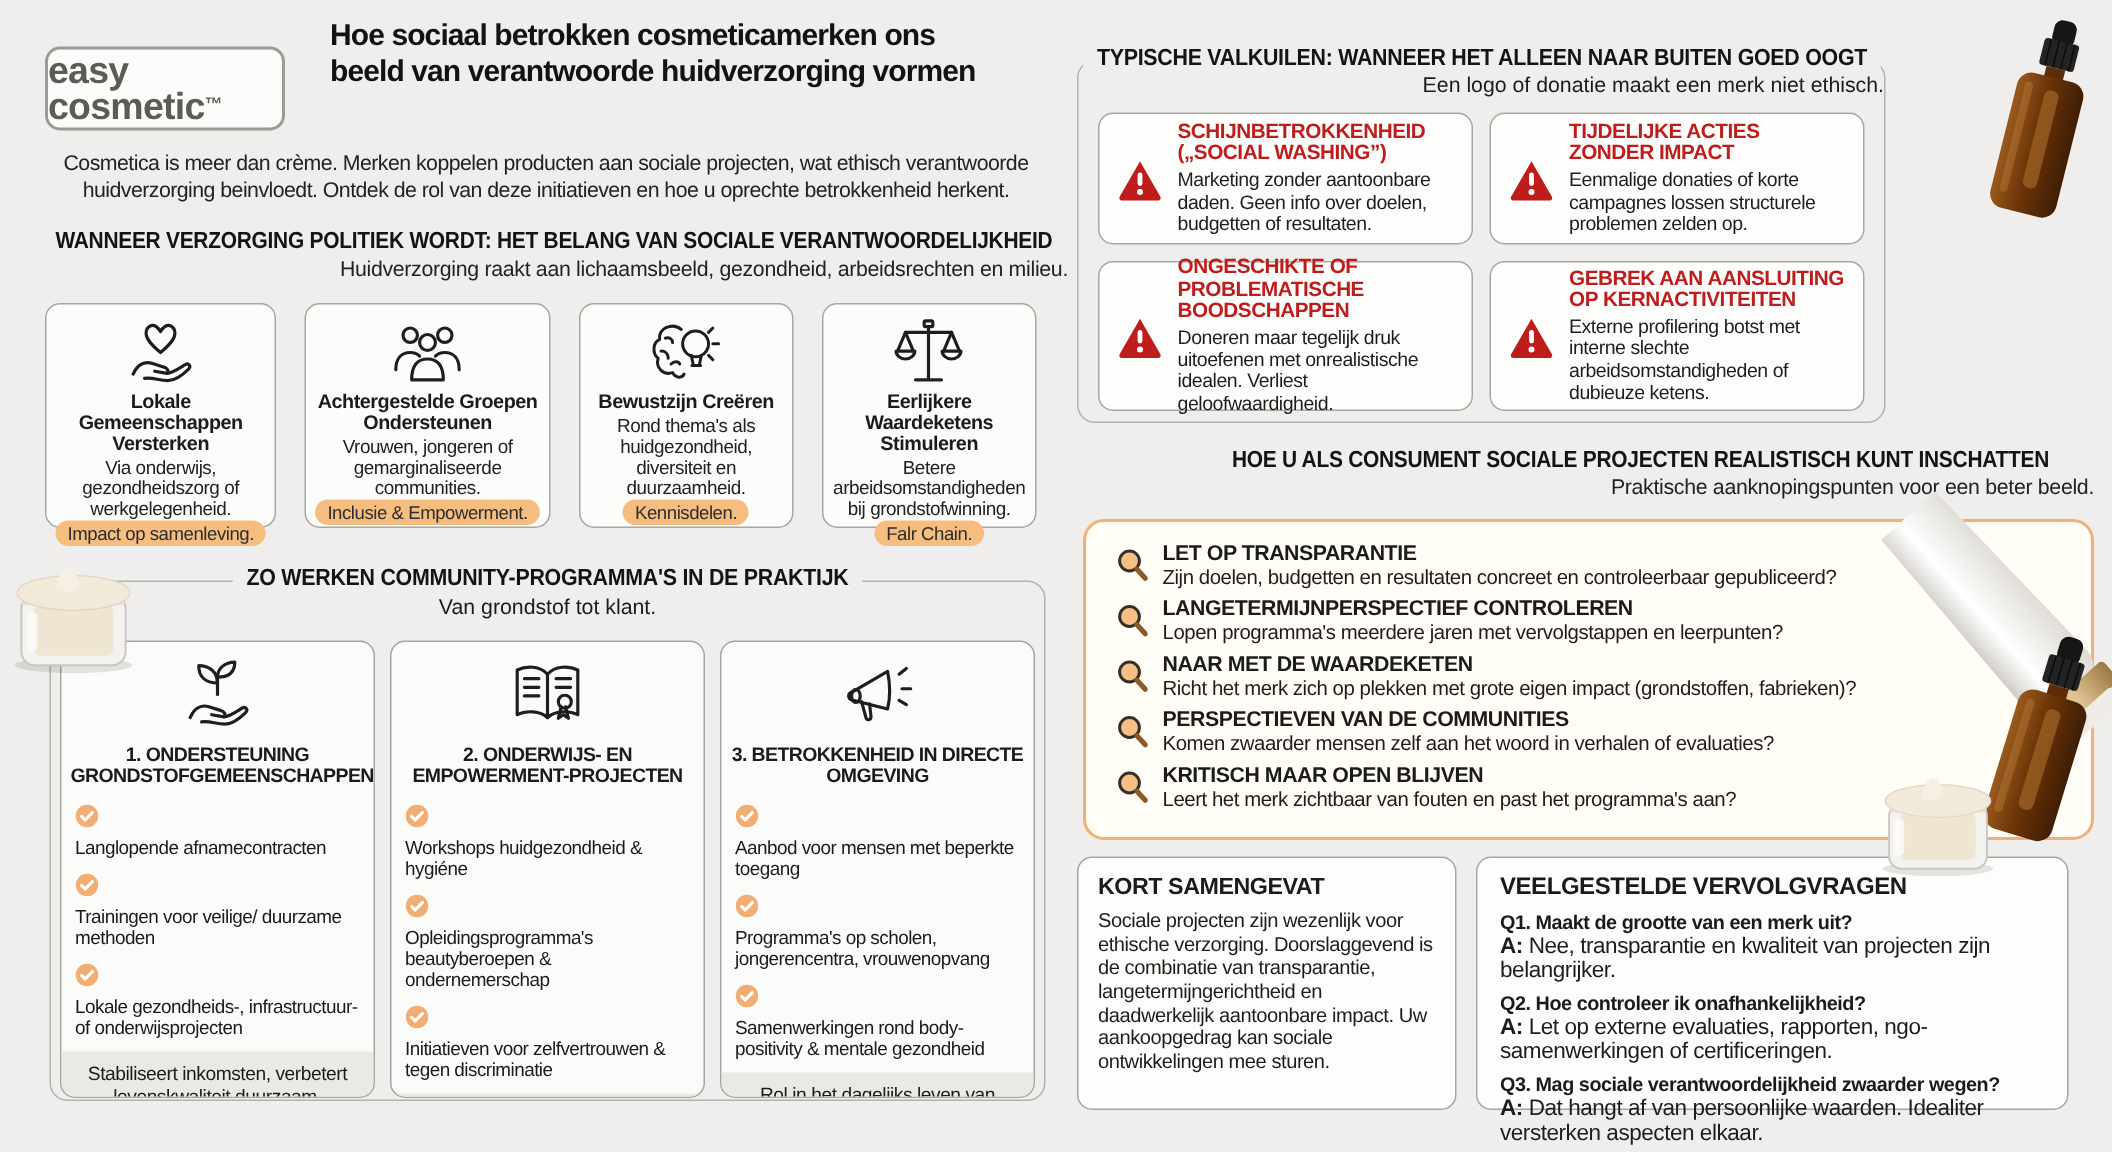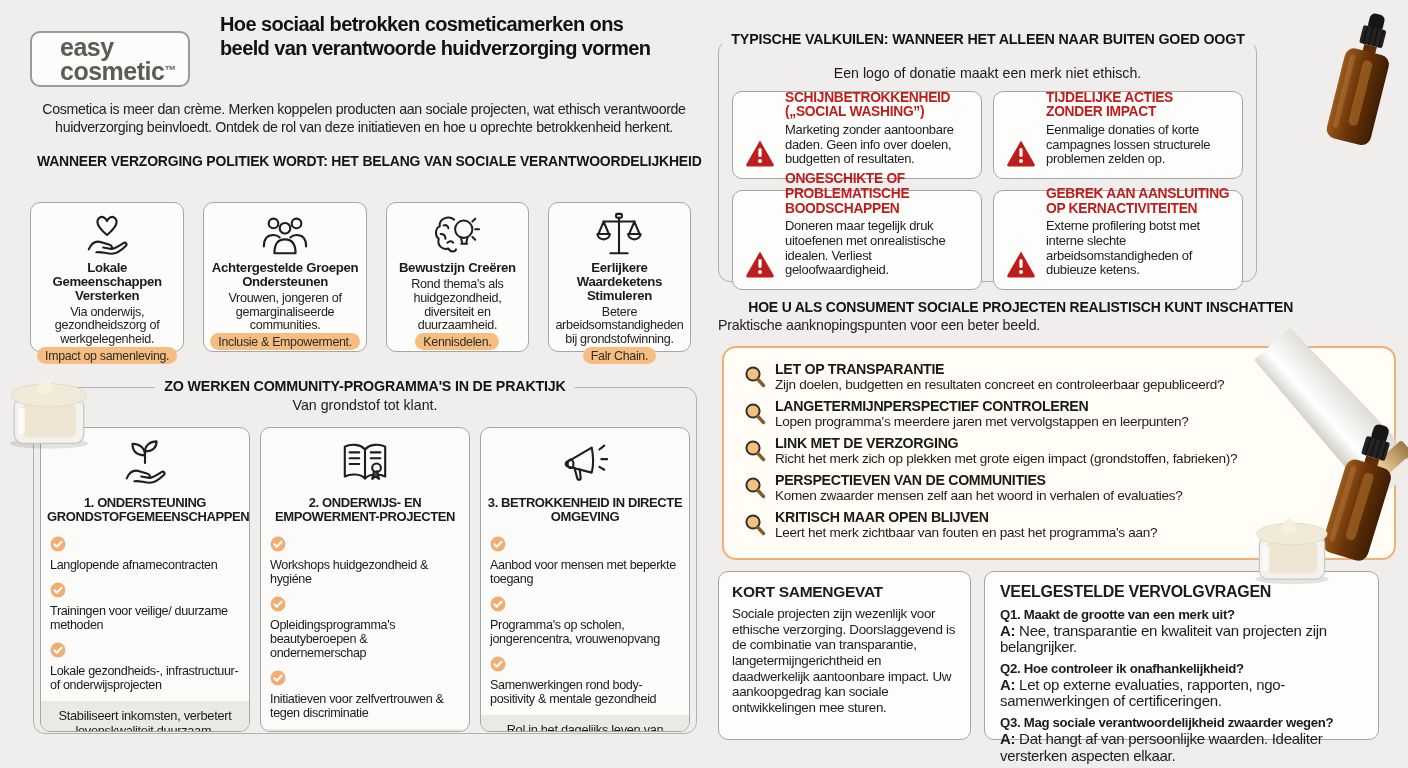--- a/index.html
+++ b/index.html
@@ -1,26 +1,26 @@
 <!DOCTYPE html>
 <html><head>
 <meta charset="utf-8">
 <style>
   html,body{margin:0;padding:0;}
   body{font-family:"Liberation Sans", sans-serif; background:#e4e3e1;}
   .page{position:relative;width:1408px;height:768px;background:#efeeec;overflow:hidden;color:#1b1b1a;}
 
   
   .abs{position:absolute;}
-  .center{text-align:left;}
+  .center{text-align:right;}
   .squeeze{display:inline-block;transform:scaleX(.9);transform-origin:center;white-space:nowrap;}
 
   
   .logo{left:30px;top:31px;width:160px;height:56px;background:#fcfcfa;border:2px solid #9a9a96;border-radius:10px;
-        display:flex;flex-direction:column;justify-content:center;padding-left:28px;box-sizing:border-box;}
+        display:flex;flex-direction:column;justify-content:center;padding-left:0;box-sizing:border-box;}
   .logo .l1,.logo .l2{font-weight:bold;font-size:25px;line-height:.98;color:#5b5b57;letter-spacing:-.5px;}
   .logo sup{font-size:12px;vertical-align:6px;letter-spacing:0;}
   .main-title{left:220px;top:12px;width:480px;font-size:20px;font-weight:bold;line-height:1.2;letter-spacing:-.6px;color:#121211;}
   .intro{left:14px;top:101px;width:700px;font-size:14.2px;line-height:1.26;letter-spacing:-.35px;text-align:center;color:#222;}
 
   
   .sec-head{font-weight:bold;font-size:15.5px;letter-spacing:-.2px;color:#141413;}
   .sec-sub{font-size:14.2px;letter-spacing:-.2px;color:#222;}
 
   
@@ -44,24 +44,24 @@
          display:flex;flex-direction:column;overflow:hidden;}
   .pcard .ic{height:62px;display:flex;align-items:flex-end;justify-content:center;padding-top:10px;}
   .pcard .t{font-weight:bold;font-size:13px;line-height:1.1;letter-spacing:-.4px;text-align:center;margin:8px 6px 10px;}
   .pcard ul{list-style:none;margin:0;padding:0 8px 0 9px;}
   .pcard li{display:flex;gap:6px;align-items:flex-start;margin-bottom:9px;font-size:12.6px;line-height:1.12;letter-spacing:-.35px;flex-direction:column;}
   .pcard li svg{flex:0 0 auto;margin-top:1px;}
   .pfoot{margin-top:auto;background:#ebe9e4;padding:8px 8px;text-align:center;font-size:12.8px;line-height:1.15;letter-spacing:-.3px;}
 
   
   .pitfalls{left:718px;top:40px;width:539px;height:242px;}
-  .pitfalls .sub{margin-top:24px;text-align:center;font-size:14.2px;}
+  .pitfalls .sub{margin-top:8px;text-align:right;font-size:14.2px;}
   .wgrid{display:grid;grid-template-columns:1fr 1fr;grid-template-rows:88px 100px;gap:11px;margin:10px 13px 0 13px;}
   .wcard{background:#fdfdfb;border:1.5px solid #a6a6a2;border-radius:10px;box-sizing:border-box;
-         display:flex;gap:10px;padding:11px 12px;align-items:flex-end;}
+         display:flex;gap:10px;padding:11px 12px;align-items:center;}
   .wcard svg{flex:0 0 auto;margin-top:2px;}
   .wcard .t{font-weight:bold;font-size:13.8px;line-height:1.06;letter-spacing:-.3px;color:#bf1d1c;}
   .wcard .b{font-size:13px;line-height:1.13;letter-spacing:-.3px;margin-top:3px;color:#1d1d1c;}
 
   
   .consumer-head{left:718px;top:298px;width:678px;}
   .checkbox-panel{left:722px;top:346px;width:674px;height:214px;background:#fffdf6;border:2px solid #f0b078;border-radius:14px;box-sizing:border-box;padding:14px 16px 0 20px;}
   .chk{display:flex;gap:9px;align-items:flex-start;margin-bottom:6.5px;}
   .chk svg{flex:0 0 auto;margin-top:3px;}
   .chk .t{font-weight:bold;font-size:14.2px;letter-spacing:-.3px;line-height:1.05;}
@@ -91,20 +91,21 @@
   </div>
   <div class="abs main-title">
     <div>Hoe sociaal betrokken cosmeticamerken ons</div>
     <div>beeld van verantwoorde huidverzorging vormen</div>
   </div>
   <div class="abs intro">Cosmetica is meer dan crème. Merken koppelen producten aan sociale projecten, wat ethisch verantwoorde huidverzorging beinvloedt. Ontdek de rol van deze initiatieven en hoe u oprechte betrokkenheid herkent.</div>
 
   <div class="abs center" style="left:0;top:152px;width:712px;">
     <span class="sec-head squeeze">WANNEER VERZORGING POLITIEK WORDT: HET BELANG VAN SOCIALE VERANTWOORDELIJKHEID</span>
   </div>
+  <div class="abs center sec-sub" style="left:0;top:172px;width:712px;">Huidverzorging raakt aan lichaamsbeeld, gezondheid, arbeidsrechten en milieu.</div>
 
   <div class="abs cards4">
 
     <div class="vcard">
       <div class="ic">
         <svg width="50" height="48" viewBox="0 0 52 50" fill="none" stroke="#1e1e1d" stroke-width="2.2" stroke-linecap="round" stroke-linejoin="round">
           <path d="M26 25 C20 20 16 16 16 11.5 C16 7 20 5 23 7 C24.5 8 25.5 9.5 26 10.5 C26.5 9.5 27.5 8 29 7 C32 5 36 7 36 11.5 C36 16 32 20 26 25 Z"></path>
           <path d="M7 40 C10 33 15 31 20 32.5 L28 35 C31 35.8 32 38 30.5 39.5 L22 38"></path>
           <path d="M30.5 39.5 C34 39.5 39 36 43 33.5 C45.5 32 47.5 34.5 45.5 36.5 C42 40 36 44.5 31 44.5 C25 44.5 20 42 15 43"></path>
         </svg>
@@ -360,21 +361,21 @@
           <div class="t">LANGETERMIJNPERSPECTIEF CONTROLEREN</div>
           <div class="b">Lopen programma's meerdere jaren met vervolgstappen en leerpunten?</div>
         </div>
     </div>
     <div class="chk">
       <svg width="22" height="24" viewBox="0 0 22 24">
           <circle cx="9" cy="9" r="6.6" fill="#f7c083" stroke="#33302c" stroke-width="2"></circle>
           <path d="M14 14.5 L19.5 20.5" stroke="#8a5a28" stroke-width="3.4" stroke-linecap="round"></path>
         </svg>
       <div>
-          <div class="t">LINK MET DE VERZORGING</div>
+          <div class="t">NAAR MET DE WAARDEKETEN</div>
           <div class="b">Richt het merk zich op plekken met grote eigen impact (grondstoffen, fabrieken)?</div>
         </div>
     </div>
     <div class="chk">
       <svg width="22" height="24" viewBox="0 0 22 24">
           <circle cx="9" cy="9" r="6.6" fill="#f7c083" stroke="#33302c" stroke-width="2"></circle>
           <path d="M14 14.5 L19.5 20.5" stroke="#8a5a28" stroke-width="3.4" stroke-linecap="round"></path>
         </svg>
       <div>
           <div class="t">PERSPECTIEVEN VAN DE COMMUNITIES</div>

